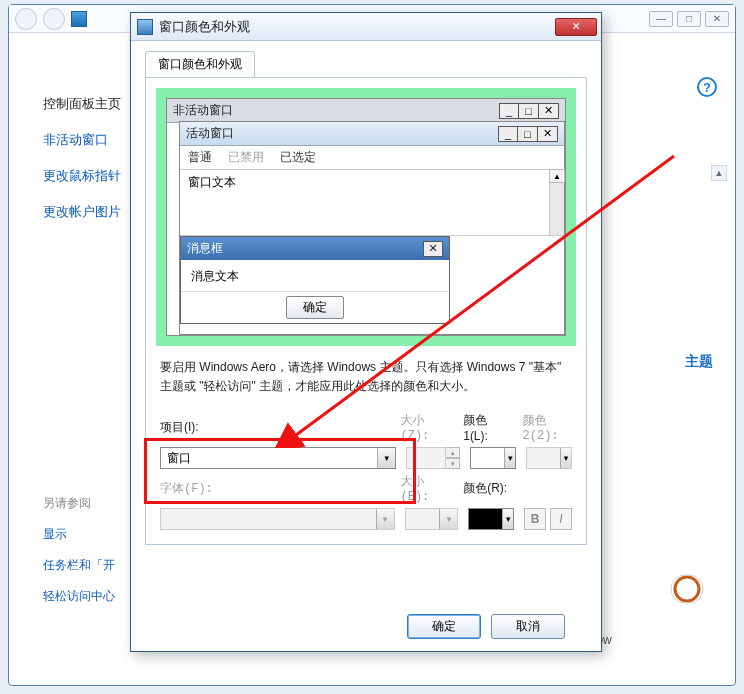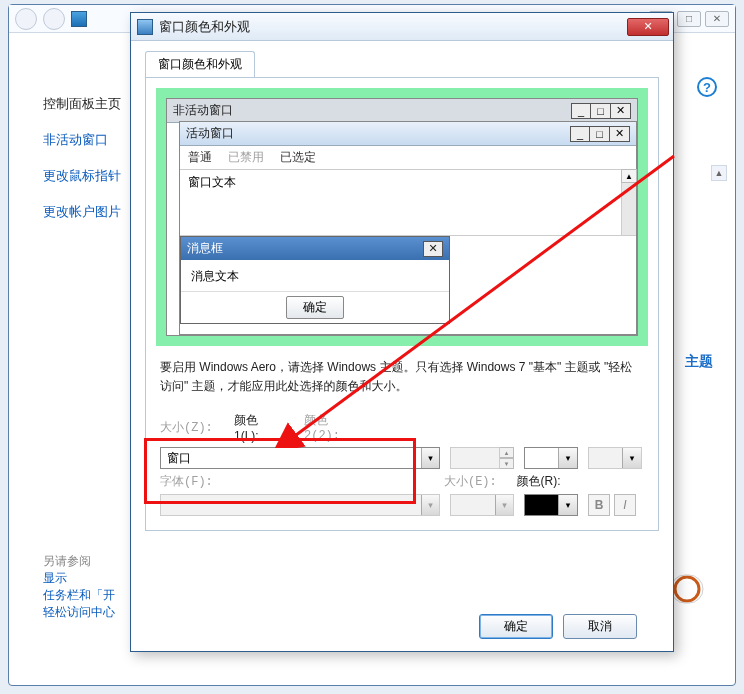--- a/index.html
+++ b/index.html
@@ -13,34 +13,34 @@
 .bg-title { height: 28px; background: #f8fbff; border-bottom: 1px solid #cfd9e6; display: flex; align-items: center; padding: 0 6px; gap: 6px; }
 .bg-title .nav-circ { width: 22px; height: 22px; border: 1px solid #bfcad8; border-radius: 50%; background: #f0f4fa; }
 .bg-title .bg-icon { width: 16px; height: 16px; background: linear-gradient(#4aa3e0,#1b6fb5); border: 1px solid #2a5c8a; }
 .bg-title .bg-right { margin-left: auto; display: flex; gap: 4px; }
 .bg-title .wbtn { width: 24px; height: 16px; border: 1px solid #b0b8c2; background: #f2f6fb; border-radius: 2px; display: flex; align-items: center; justify-content: center; font-size: 10px; color: #666; }
 
 .left-links { position: absolute; left: 34px; top: 90px; display: flex; flex-direction: column; gap: 18px; }
 .left-links a { color: #0a5bbc; text-decoration: none; font-size: 13px; }
 .left-links a.black { color: #222; }
 
-.see-also { position: absolute; left: 34px; bottom: 64px; display: flex; flex-direction: column; color: #777; font-size: 13px; }
+.see-also { position: absolute; left: 34px; bottom: 80px; display: flex; flex-direction: column; gap: 14px; color: #777; font-size: 13px; }
 .see-also .hd { color: #888; }
 .see-also a { color: #0a5bbc; text-decoration: none; }
 
 .help-icon { position: absolute; right: 18px; top: 72px; width: 20px; height: 20px; border-radius: 50%; border: 2px solid #1b7fd4; color: #1b7fd4; display: flex; align-items: center; justify-content: center; font-weight: bold; font-size: 13px; }
 
 .bottom-themes { position: absolute; left: 300px; bottom: 38px; display: flex; gap: 60px; color: #555; font-size: 12px; }
 .cog { position: absolute; right: 30px; bottom: 78px; width: 36px; height: 36px; }
 .cog svg { width: 36px; height: 36px; }
 .scroll-up { position: absolute; right: 8px; top: 160px; width: 16px; height: 16px; border: 1px solid #cfd9e6; background: #f0f4fa; display: flex; align-items: center; justify-content: center; font-size: 9px; color: #666; }
 
 
 .dialog {
-  position: absolute; left: 130px; top: 12px; width: 544px; height: 640px;
+  position: absolute; left: 130px; top: 12px; width: 472px; height: 640px;
   background: #fff; border: 1px solid #2d5c8e; box-shadow: 4px 4px 12px rgba(0,0,0,0.25);
 }
 .dlg-title { height: 28px; background: linear-gradient(#f8fbff,#dfeaf6); border-bottom: 1px solid #b8c8db; display: flex; align-items: center; padding-left: 6px; }
 .dlg-title .ic { width: 16px; height: 16px; background: linear-gradient(#8fc5f0,#3a7fc2); border: 1px solid #2a5c8a; margin-right: 6px; }
 .dlg-title .txt { font-size: 13px; color: #222; }
 .dlg-title .spacer { flex: 1; }
 .dlg-title .close { width: 42px; height: 18px; margin-right: 4px; background: linear-gradient(#e36868,#c22f2f); border: 1px solid #8a1f1f; border-radius: 2px; display: flex; align-items: center; justify-content: center; color: #fff; font-size: 11px; }
 
 .dlg-body { padding: 10px 14px 0 14px; }
 
@@ -211,20 +211,21 @@
               </div>
             </div>
           </div>
         </div>
       </div>
 
       <div class="desc">要启用 Windows Aero，请选择 Windows 主题。只有选择 Windows 7 "基本" 主题或 "轻松访问" 主题，才能应用此处选择的颜色和大小。</div>
 
       <div class="form-grid">
         <div class="row">
+          <span class="lbl">项目(I):</span>
           <span class="lbl dis slot-size">大小(Z):</span>
           <span class="lbl slot-c1" style="white-space:pre-line">颜色
 1(L):</span>
           <span class="lbl dis slot-c2" style="white-space:pre-line">颜色
 2(2):</span>
         </div>
         <div class="row">
           <div class="combo" style="width:280px">
             <span class="ctext">窗口</span>
             <span class="cbtn">▾</span>

